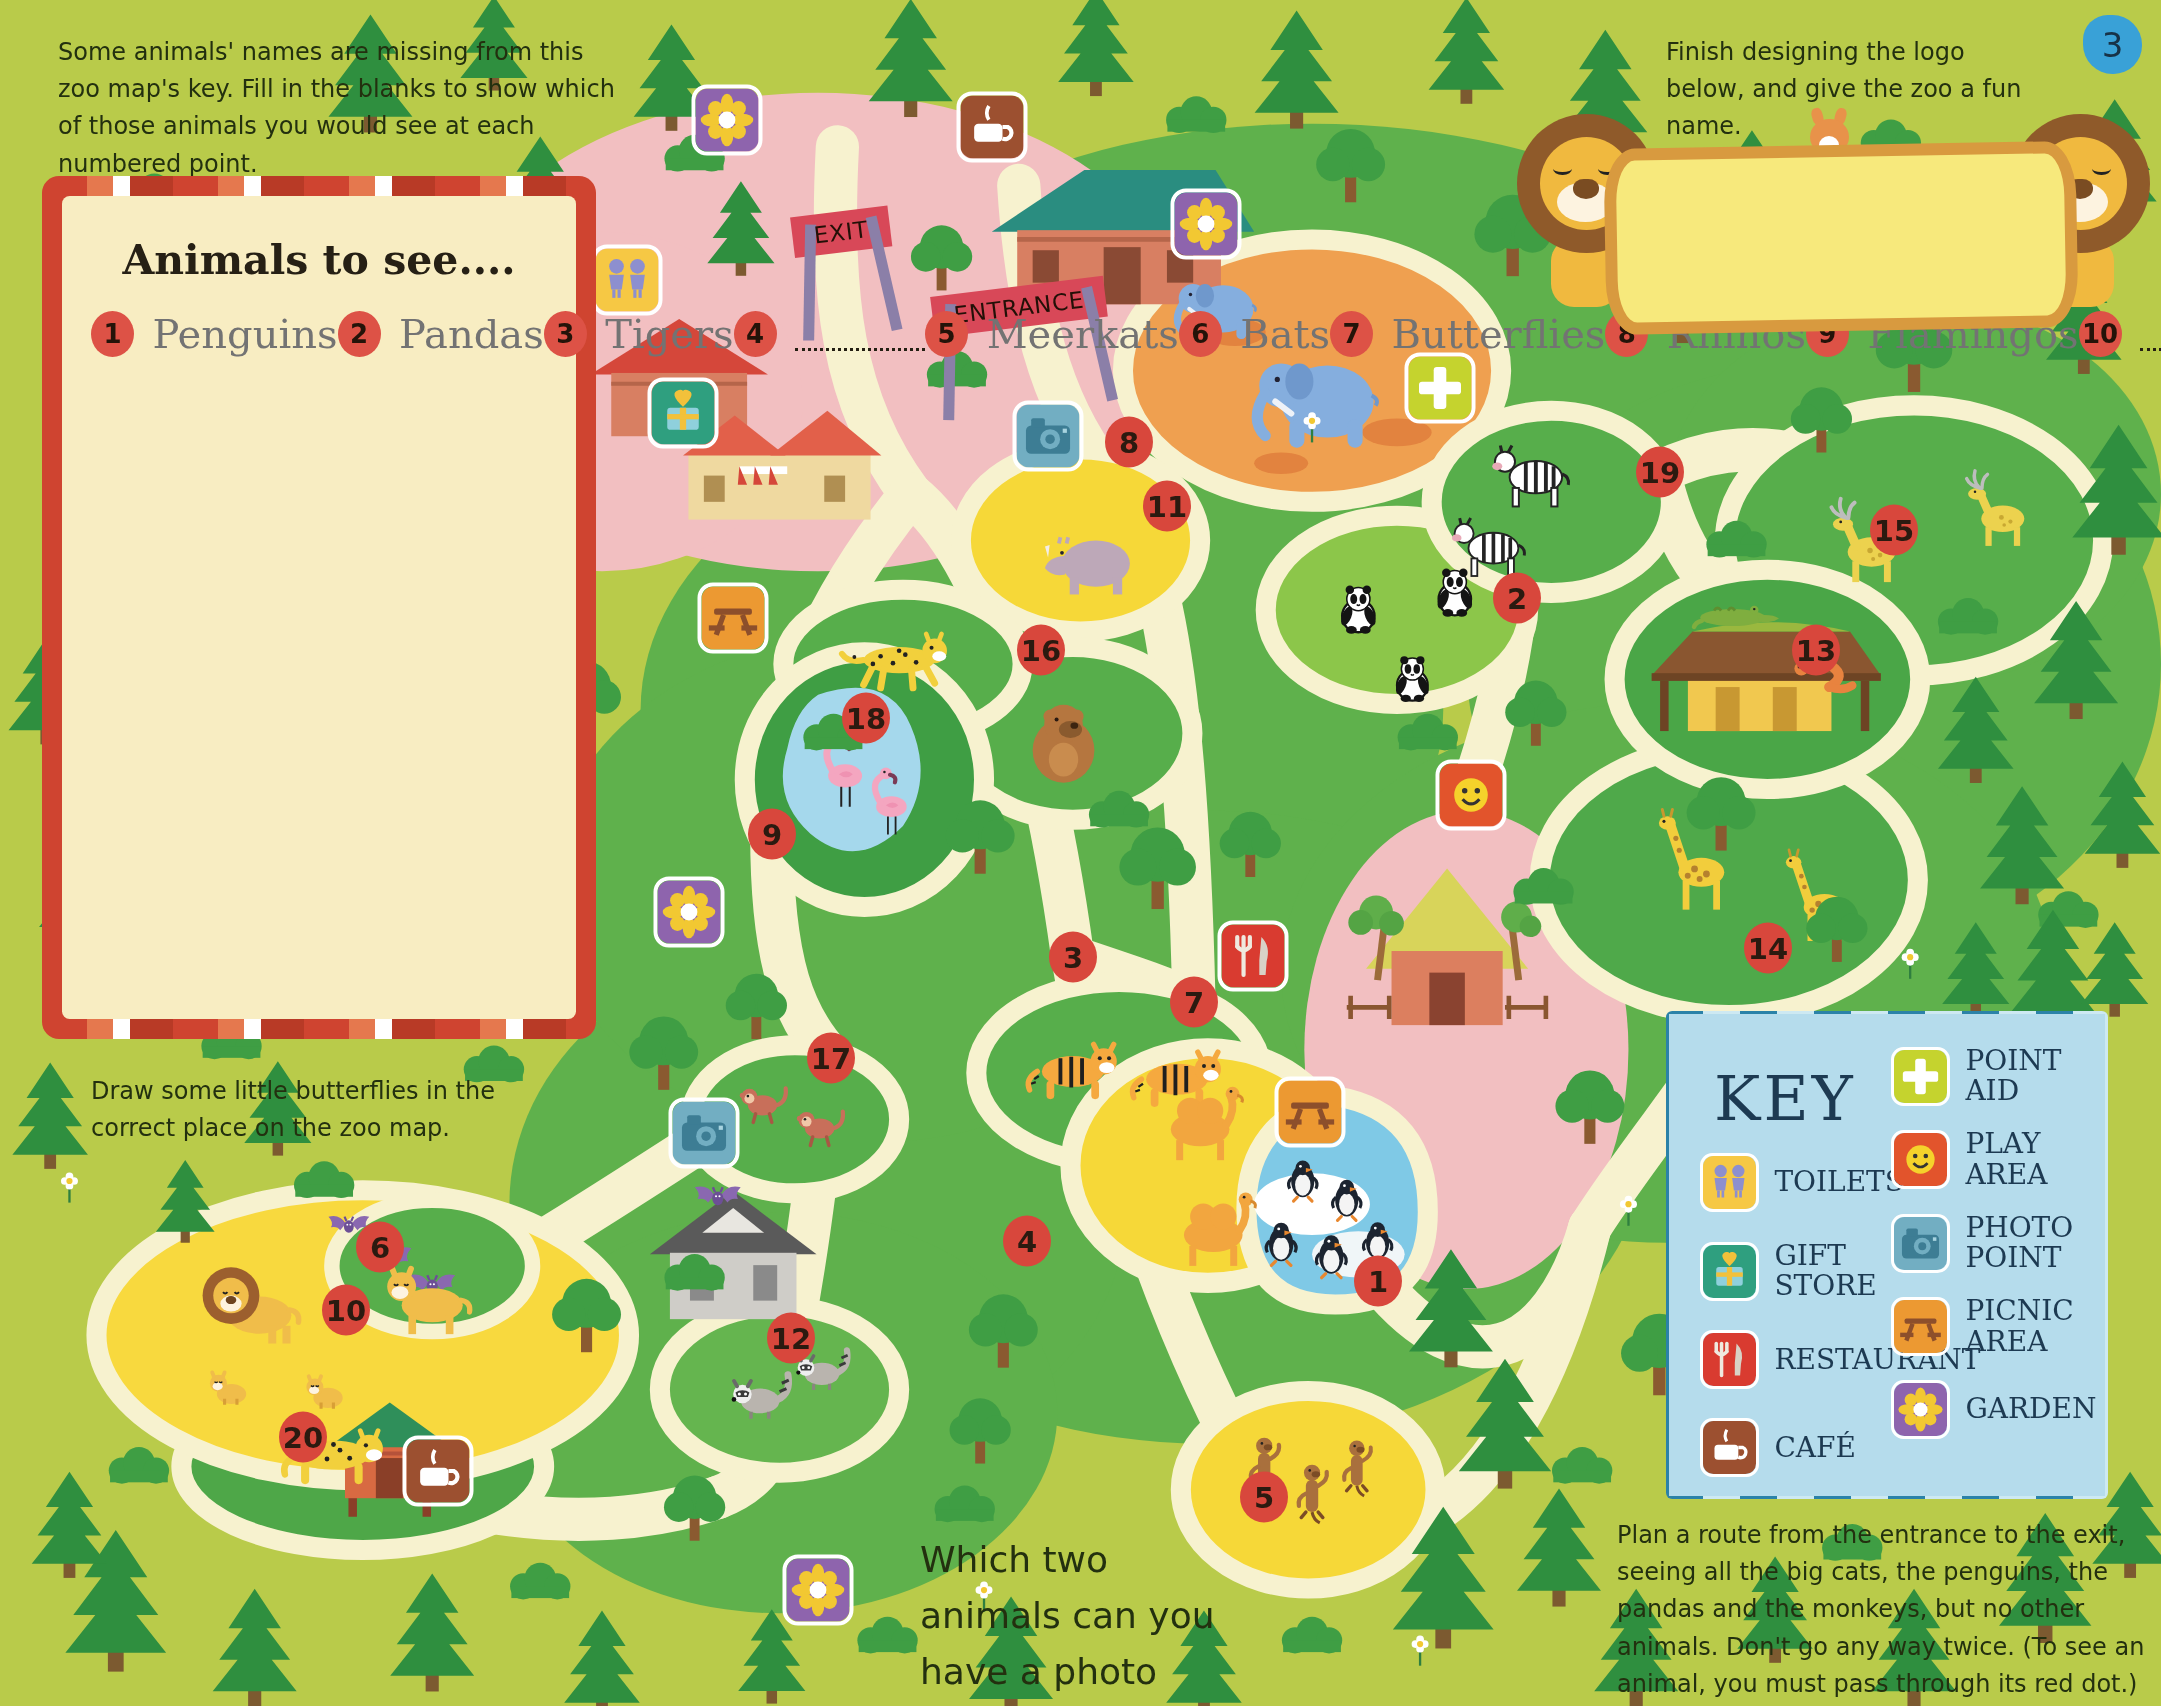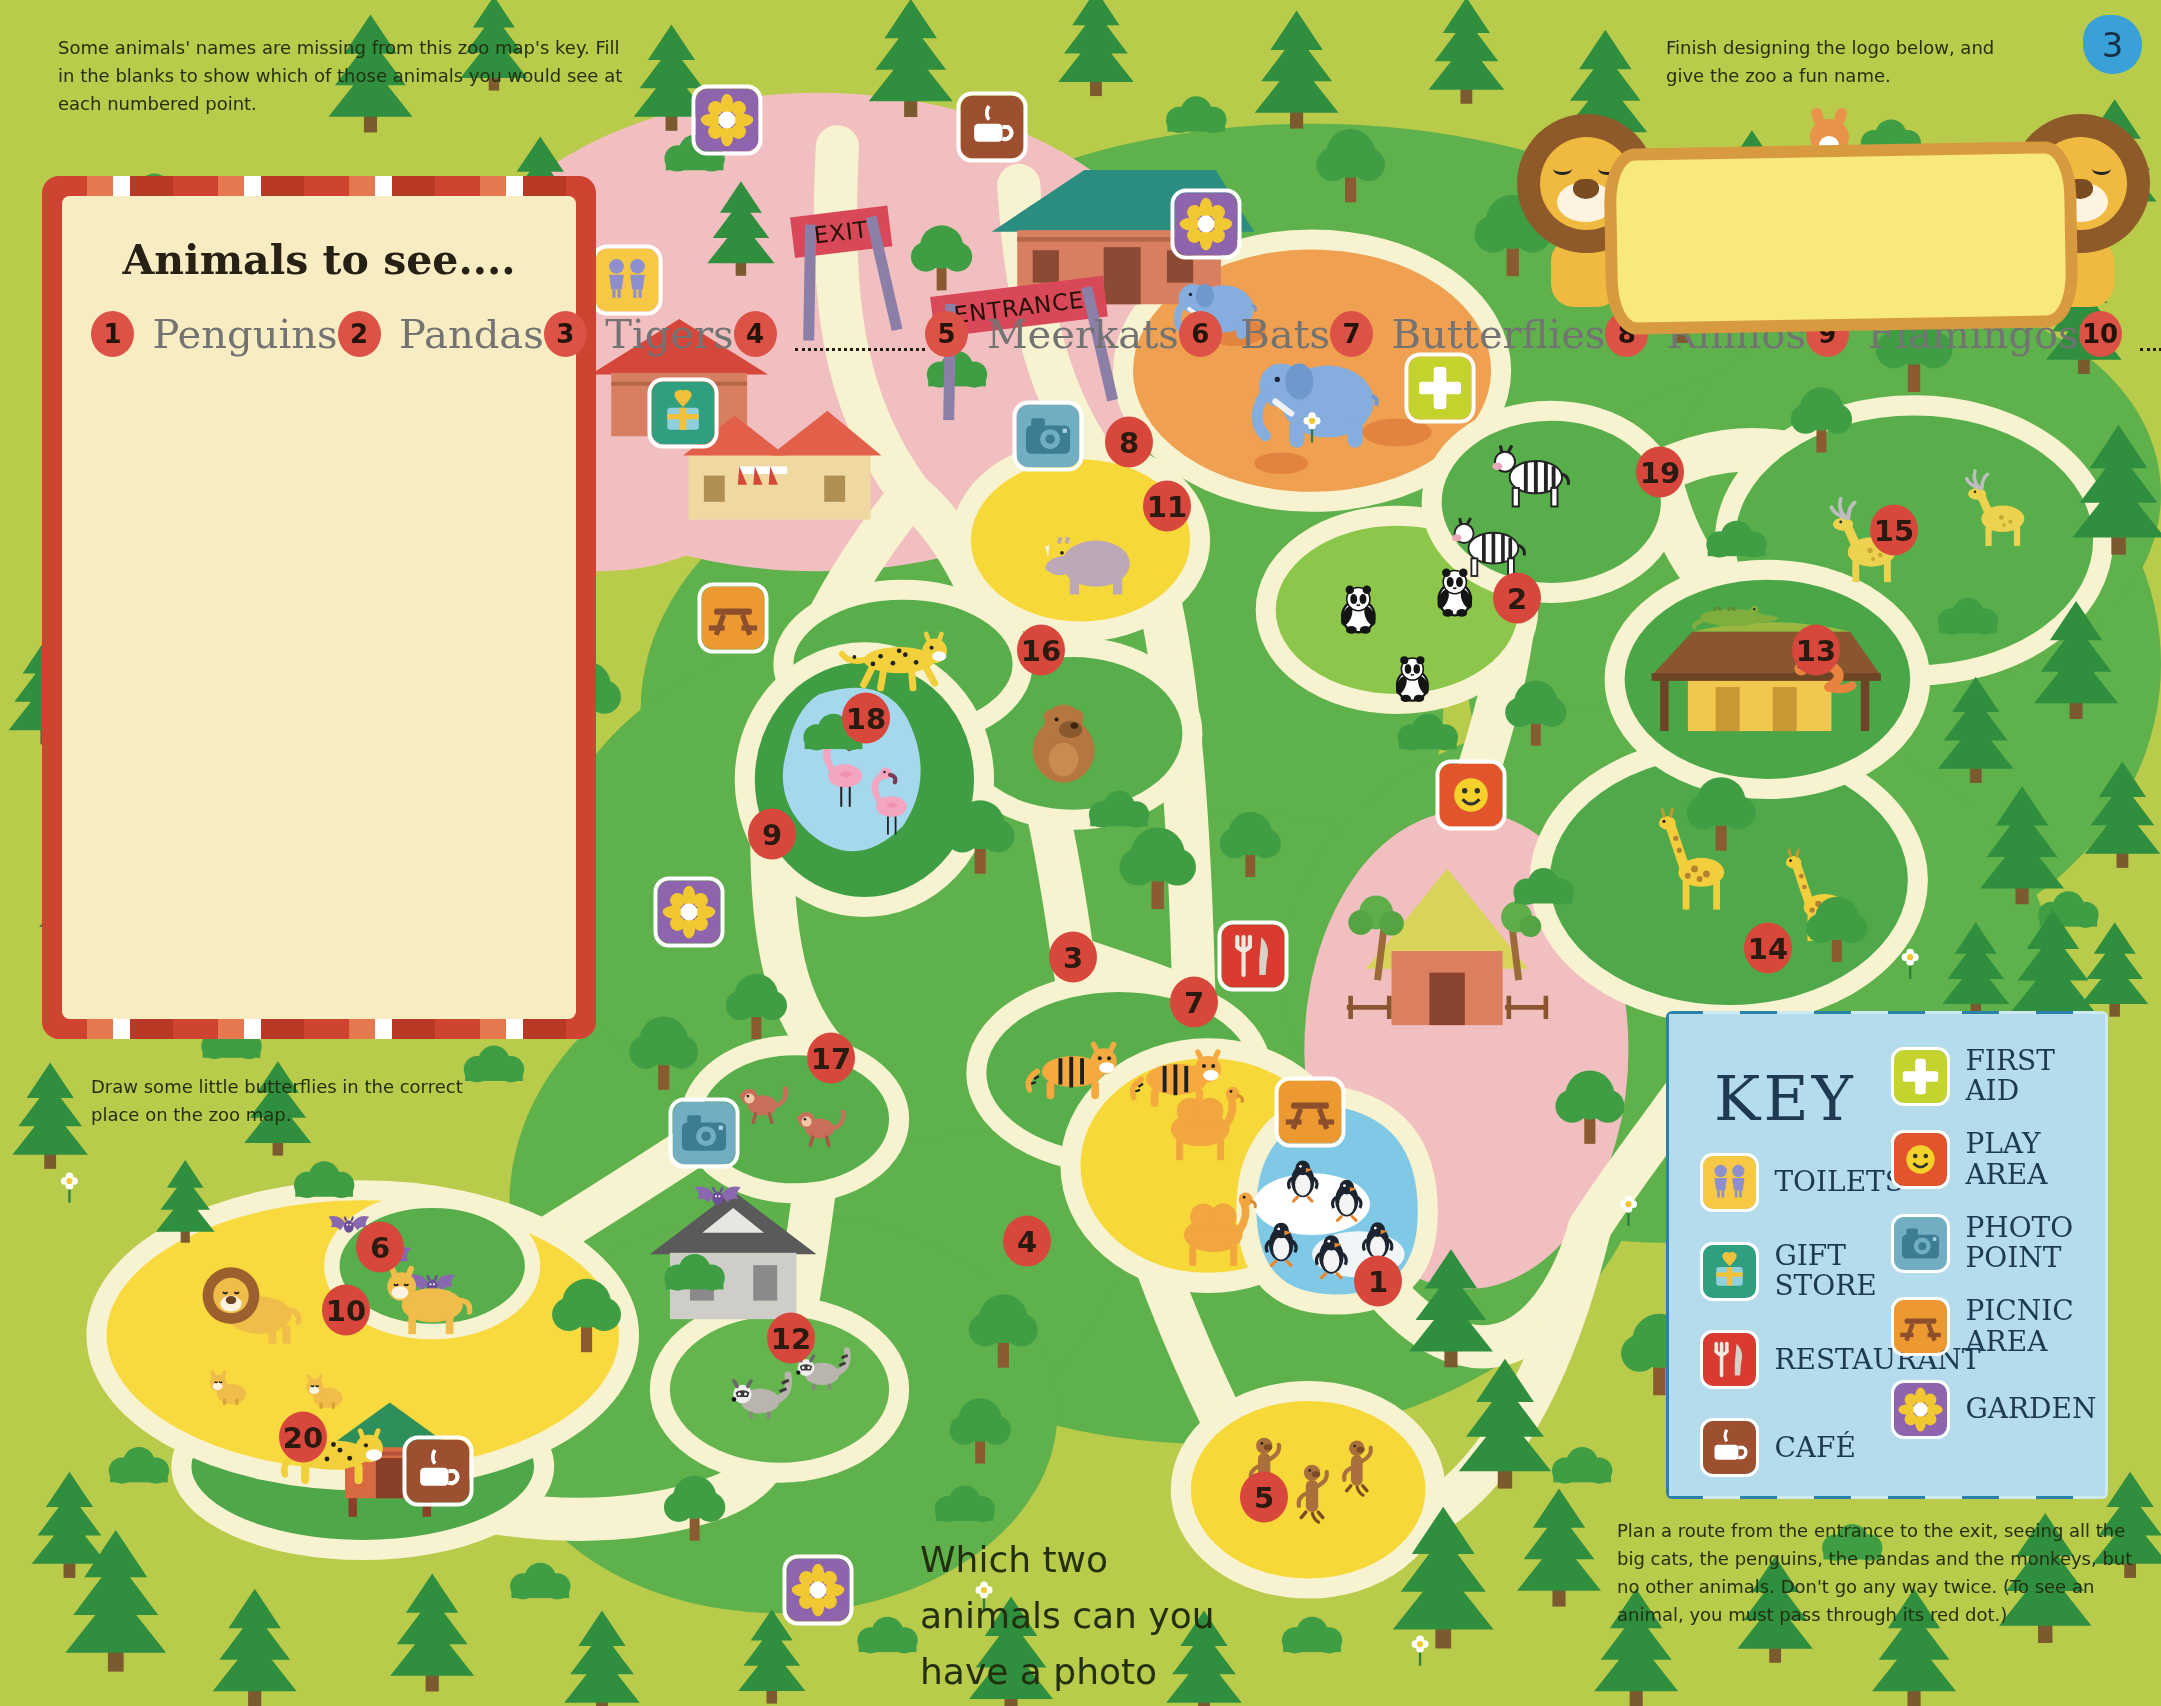--- a/index.html
+++ b/index.html
@@ -1,19 +1,19 @@
 <!DOCTYPE html>
 <html style="font-size:12.4px"><head>
 <meta charset="utf-8">
 <style>
   html,body{margin:0;padding:0;background:#9fb53a;}
   .page{position:relative;width:2161px;height:1706px;overflow:hidden;
         background:#b9cb4a;font-family:"DejaVu Sans",sans-serif;}
   svg.scene{position:absolute;left:0;top:0;z-index:1;}
-  .txt{position:absolute;z-index:6;color:#23300f;font-size:18px;line-height:1.55;}
+  .txt{position:absolute;z-index:6;color:#23300f;font-size:24px;line-height:1.55;}
   
   .list-panel{position:absolute;left:42px;top:176px;width:554px;height:863px;z-index:6;
       background:repeating-linear-gradient(90deg,#cf4430 0 45px,#e5784e 45px 71px,#ffffff 71px 88px,#b83a26 88px 131px);
       border-radius:17px;padding:20px;box-sizing:border-box;}
   .list-inner{width:100%;height:100%;background:#f8edc2;border-radius:7.7px;position:relative;}
   .list-title{position:absolute;left:0;right:0;top:40px;text-align:center;
       font-family:"DejaVu Serif",serif;font-size:41px;color:#262015;font-weight:bold;}
   .list-grid{position:absolute;left:29px;right:12.4px;top:100px;bottom:23px;
       display:grid;grid-template-columns:1fr 1fr;grid-auto-rows:75px;align-items:center;grid-auto-flow:column;}
   .list-item{display:flex;align-items:center;gap:18.5px;}
@@ -1000,21 +1000,21 @@
         </div>
       <div class="key-col right" id="key-right">
           <div class="key-row">
             <div class="key-ic">
               <svg viewBox="0 0 60 60">
                 <rect x="0" y="0" width="60" height="60" rx="12" fill="#c5d32e"></rect>
                 <rect x="24" y="10" width="12" height="40" rx="3" fill="#fff"></rect>
                 <rect x="10" y="24" width="40" height="12" rx="3" fill="#fff"></rect>
               </svg>
             </div>
-            <div class="key-label">FIRST AID</div>
+            <div class="key-label">POINT AID</div>
           </div>
           <div class="key-row">
             <div class="key-ic">
               <svg viewBox="0 0 60 60">
                 <rect x="0" y="0" width="60" height="60" rx="12" fill="#e2542c"></rect>
                 <circle cx="30" cy="30" r="16" fill="#f5d22b"></circle>
                 <circle cx="24" cy="26" r="2.6" fill="#333"></circle>
                 <circle cx="36" cy="26" r="2.6" fill="#333"></circle>
                 <path d="M22,34 q8,9 16,0" stroke="#333" stroke-width="3" fill="none"></path>
               </svg>

